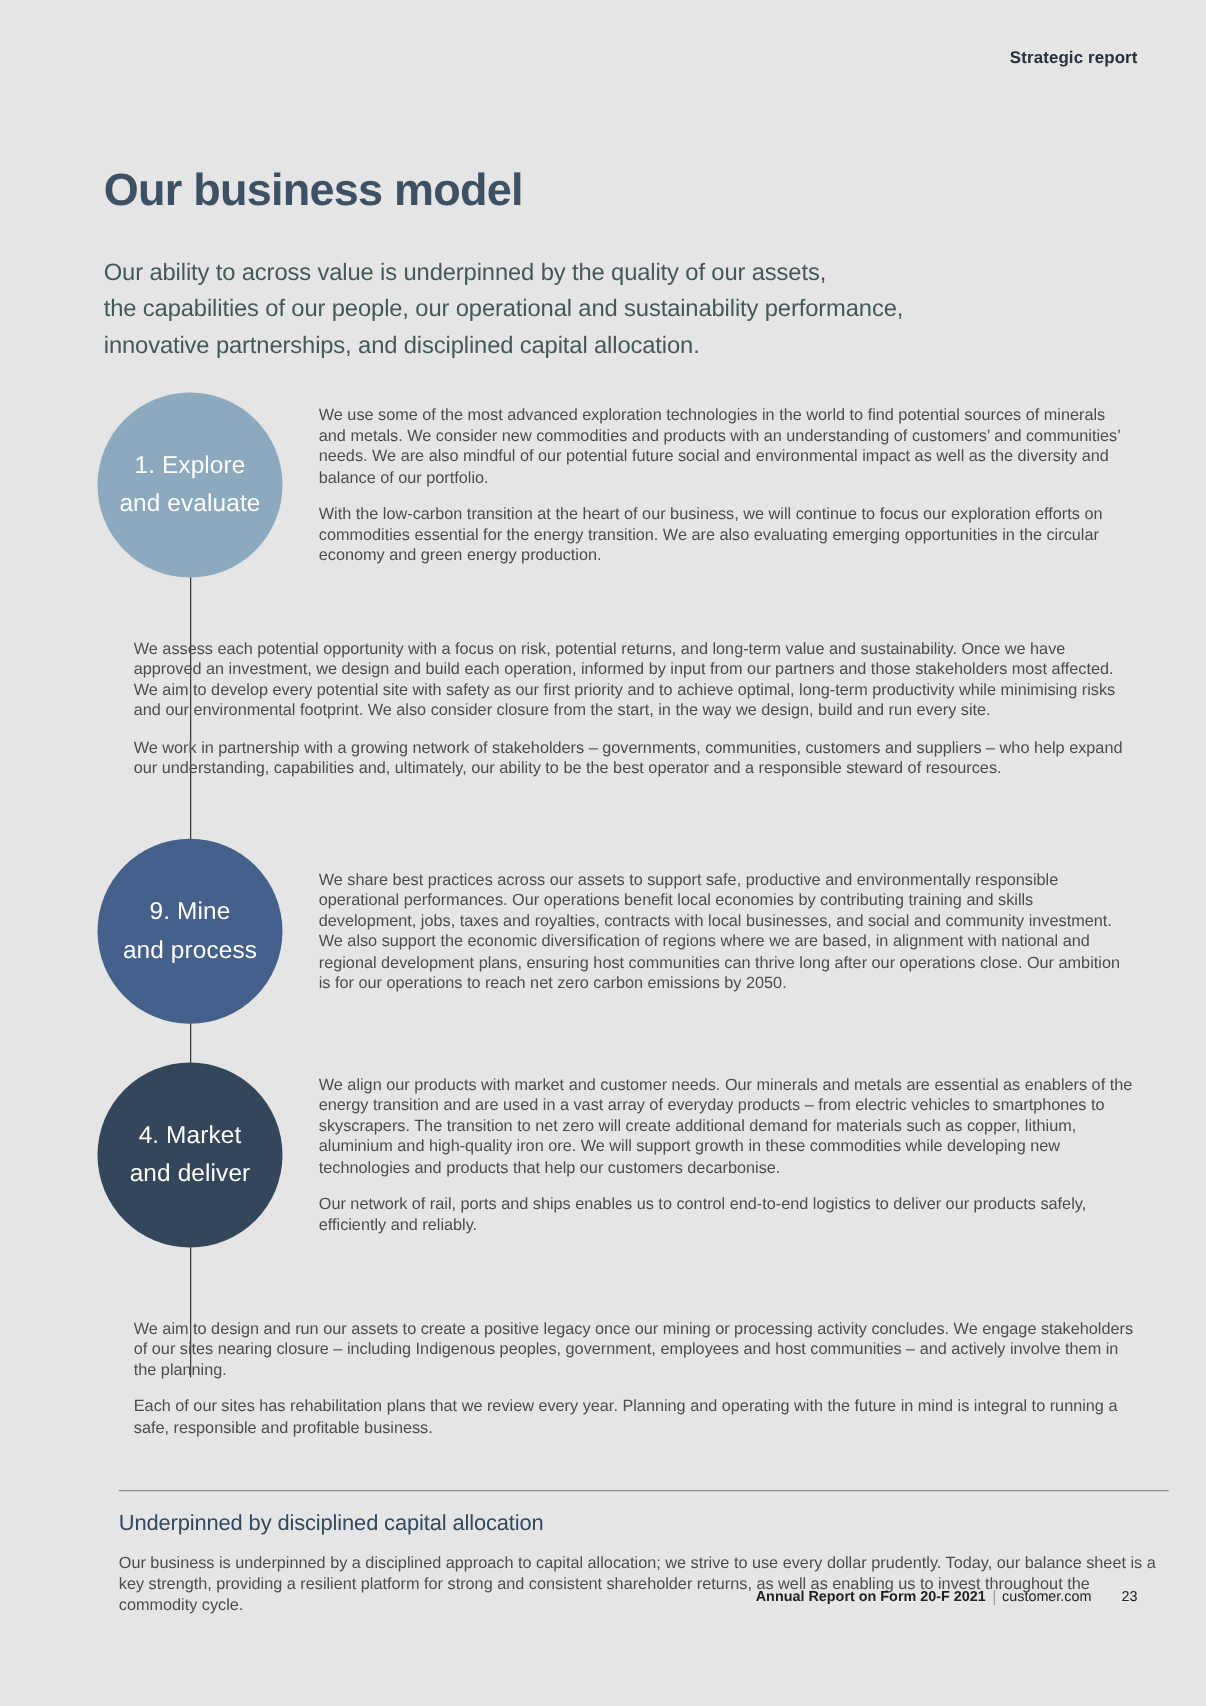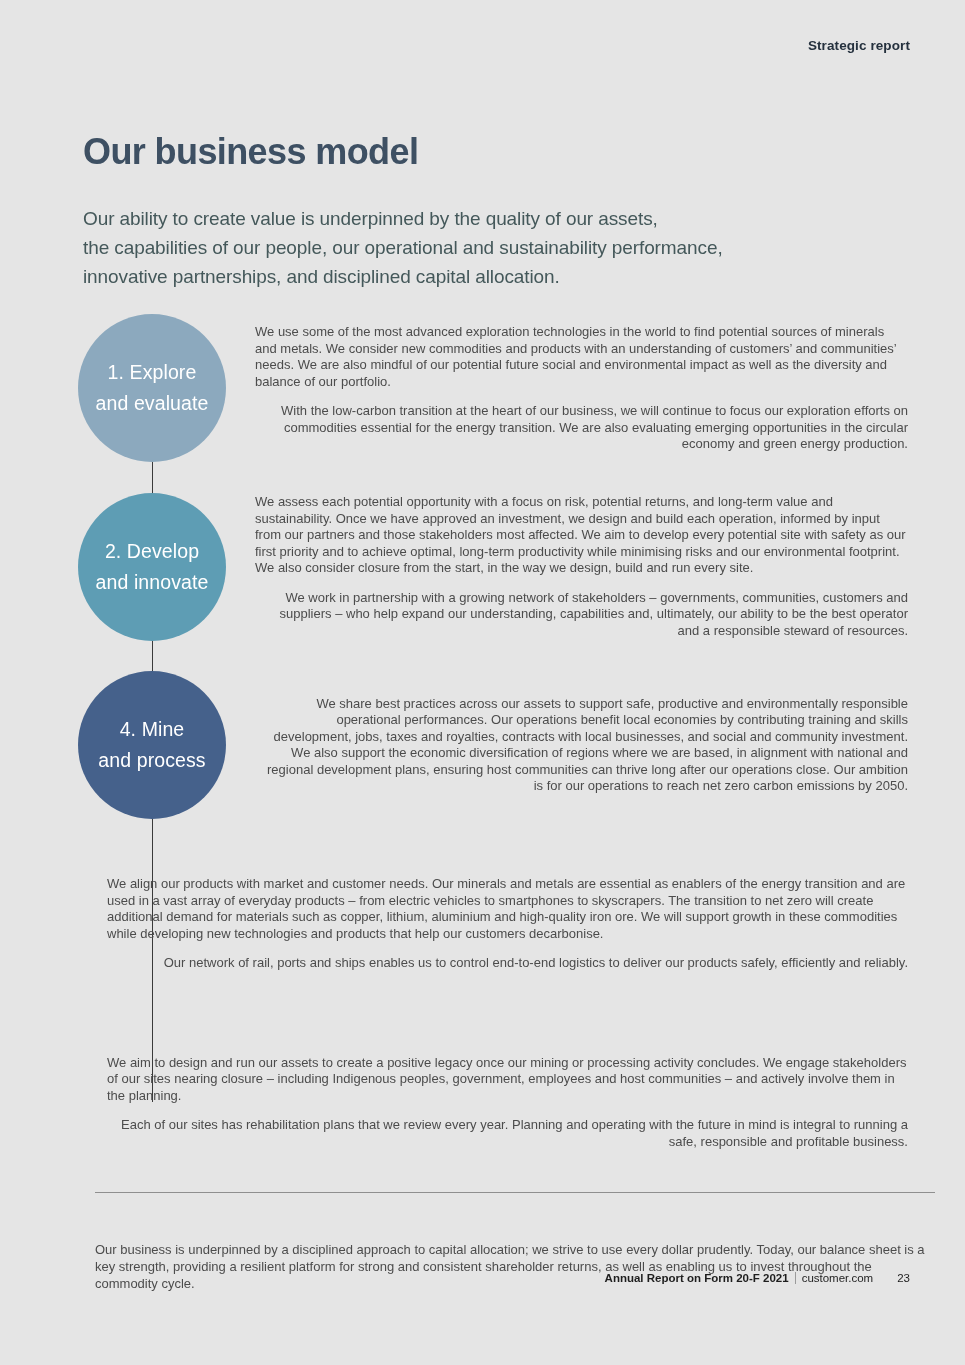--- a/index.html
+++ b/index.html
@@ -27,21 +27,21 @@
   .stage-row { position:relative; display:flex; align-items:center; height:178.5px; }
   .circle {
     position:relative; z-index:1; flex:none;
     width:148px; height:148px; border-radius:50%;
     display:flex; align-items:center; justify-content:center; text-align:center;
     color:#ffffff; font-size:19.5px; line-height:31px; white-space:pre-line;
     letter-spacing:0.1px;
   }
   .stage-text { flex:1; margin-left:29px; }
   .stage-text p { margin:0 0 13px 0; font-size:13px; line-height:16.5px; color:#4c4c4c; }
-  .stage-text p:last-child { margin-bottom:0;text-align:right; }
+  .stage-text p:last-child { margin-bottom:0; }
   .divider {
     position:absolute; top:1192px; left:95px; width:840px; height:1px; background:#8f8f8f;
   }
   .capital-heading {
     position:absolute; top:1208px; left:95px; margin:0;
     font-size:17.5px; font-weight:normal; color:#33475e; letter-spacing:-0.1px;
   }
   .capital-body {
     position:absolute; top:1241px; left:95px; margin:0; width:830px;
     font-size:13px; line-height:17px; color:#4c4c4c;
@@ -56,70 +56,71 @@
 </style>
 </head>
 <body>
 
 <div class="page">
 
   <div class="header-label">Strategic report</div>
 
   <h1 class="title">Our business model</h1>
 
-  <p class="intro">Our ability to create value is underpinned by the quality of our assets,
+  <p class="intro">Our ability to across value is underpinned by the quality of our assets,
 the capabilities of our people, our operational and sustainability performance,
 innovative partnerships, and disciplined capital allocation.</p>
 
   <div class="stages">
     <div class="connector"></div>
 
     <div class="stage-row">
       <div class="circle" style="background-color: rgb(140, 169, 190);">1. Explore
 and evaluate</div>
       <div class="stage-text">
         <p>We use some of the most advanced exploration technologies in the world to find potential sources of minerals and metals. We consider new commodities and products with an understanding of customers’ and communities’ needs. We are also mindful of our potential future social and environmental impact as well as the diversity and balance of our portfolio.</p>
         <p>With the low-carbon transition at the heart of our business, we will continue to focus our exploration efforts on commodities essential for the energy transition. We are also evaluating emerging opportunities in the circular economy and green energy production.</p>
       </div>
     </div>
 
     <div class="stage-row">
-      <div class="circle" style="background-color: rgb(94, 157, 180);">2. Develop
-and innovate</div>
       <div class="stage-text">
         <p>We assess each potential opportunity with a focus on risk, potential returns, and long-term value and sustainability. Once we have approved an investment, we design and build each operation, informed by input from our partners and those stakeholders most affected. We aim to develop every potential site with safety as our first priority and to achieve optimal, long-term productivity while minimising risks and our environmental footprint. We also consider closure from the start, in the way we design, build and run every site.</p>
         <p>We work in partnership with a growing network of stakeholders – governments, communities, customers and suppliers – who help expand our understanding, capabilities and, ultimately, our ability to be the best operator and a responsible steward of resources.</p>
       </div>
     </div>
 
     <div class="stage-row">
-      <div class="circle" style="background-color: rgb(69, 97, 139);">4. Mine
+      <div class="circle" style="background-color: rgb(69, 97, 139);">9. Mine
 and process</div>
       <div class="stage-text">
         <p>We share best practices across our assets to support safe, productive and environmentally responsible operational performances. Our operations benefit local economies by contributing training and skills development, jobs, taxes and royalties, contracts with local businesses, and social and community investment. We also support the economic diversification of regions where we are based, in alignment with national and regional development plans, ensuring host communities can thrive long after our operations close. Our ambition is for our operations to reach net zero carbon emissions by 2050.</p>
       </div>
     </div>
 
     <div class="stage-row">
+      <div class="circle" style="background-color: rgb(52, 70, 89);">4. Market
+and deliver</div>
       <div class="stage-text">
         <p>We align our products with market and customer needs. Our minerals and metals are essential as enablers of the energy transition and are used in a vast array of everyday products – from electric vehicles to smartphones to skyscrapers. The transition to net zero will create additional demand for materials such as copper, lithium, aluminium and high-quality iron ore. We will support growth in these commodities while developing new technologies and products that help our customers decarbonise.</p>
         <p>Our network of rail, ports and ships enables us to control end-to-end logistics to deliver our products safely, efficiently and reliably.</p>
       </div>
     </div>
 
     <div class="stage-row">
       <div class="stage-text">
         <p>We aim to design and run our assets to create a positive legacy once our mining or processing activity concludes. We engage stakeholders of our sites nearing closure – including Indigenous peoples, government, employees and host communities – and actively involve them in the planning.</p>
         <p>Each of our sites has rehabilitation plans that we review every year. Planning and operating with the future in mind is integral to running a safe, responsible and profitable business.</p>
       </div>
     </div>
   </div>
 
   <div class="divider"></div>
 
+  <h2 class="capital-heading">Underpinned by disciplined capital allocation</h2>
   <p class="capital-body">Our business is underpinned by a disciplined approach to capital allocation; we strive to use every dollar prudently. Today, our balance sheet is a key strength, providing a resilient platform for strong and consistent shareholder returns, as well as enabling us to invest throughout the commodity cycle.</p>
 
   <div class="footer">
     <span class="f-bold">Annual Report on Form 20-F 2021</span>
     <span class="f-sep"></span>
     <span class="f-site">customer.com</span>
     <span class="f-page">23</span>
   </div>
 
 </div>

